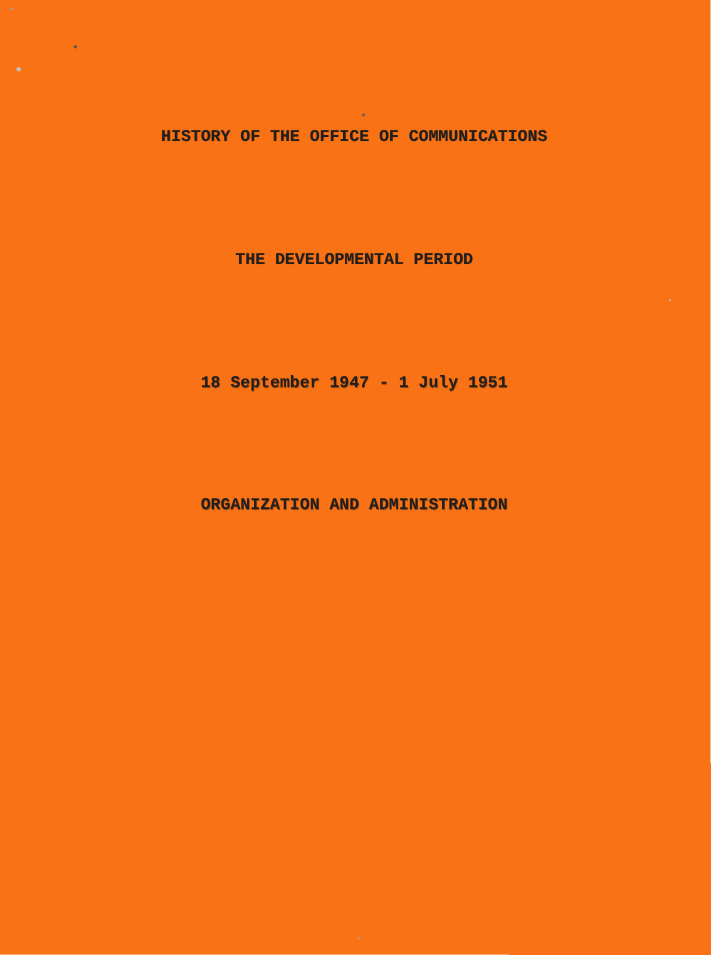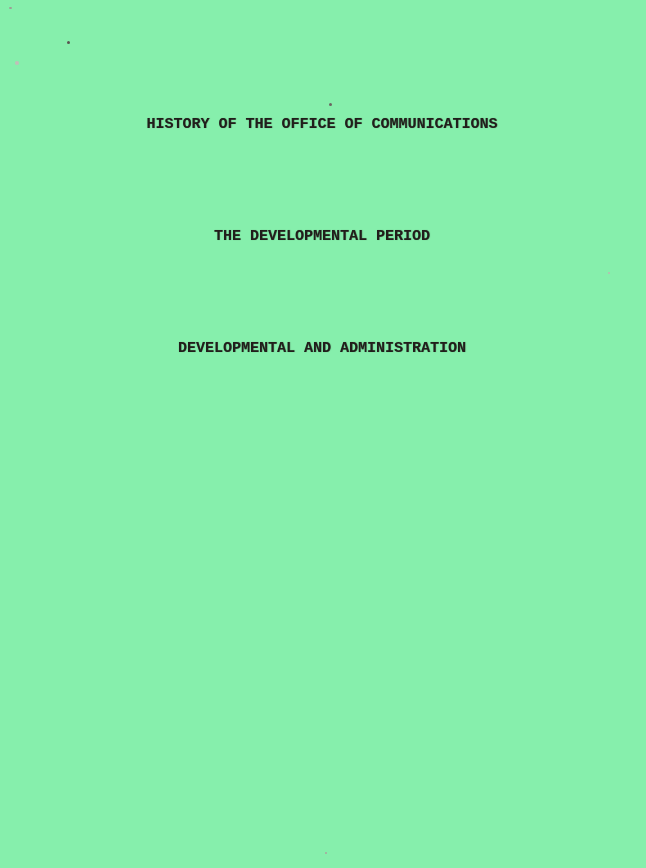--- a/index.html
+++ b/index.html
@@ -4,21 +4,21 @@
 <style>
   html, body {
     margin: 0;
     padding: 0;
     background: #fdfdfb;
   }
   .page {
     position: relative;
     width: 646px;
     height: 868px;
-    background: #86efac;
+    background: #f97316;
     overflow: hidden;
     font-family: "Liberation Mono", "DejaVu Sans Mono", monospace;
     font-weight: 700;
     color: #211e1b;
     text-shadow: 0.4px 0.4px 0.7px rgba(32, 28, 24, 0.55);
   }
   .header {
     margin-top: 32px;
     margin-left: 28px;
     width: 588px;
@@ -45,21 +45,22 @@
   .s6 { left: 608px; top: 272px; width: 2px; height: 2px; background: #bdb8b2; }
 </style>
 </head>
 <body>
 
 <div class="page">
 
   <div class="header">
     <div class="line">HISTORY OF THE OFFICE OF COMMUNICATIONS</div>
     <div class="line">THE DEVELOPMENTAL PERIOD</div>
-    <div class="line">DEVELOPMENTAL AND ADMINISTRATION</div>
+    <div class="line">18 September 1947 - 1 July 1951</div>
+    <div class="line">ORGANIZATION AND ADMINISTRATION</div>
   </div>
 
   <div class="bodytext">
     
     
     
     
     
     
     

